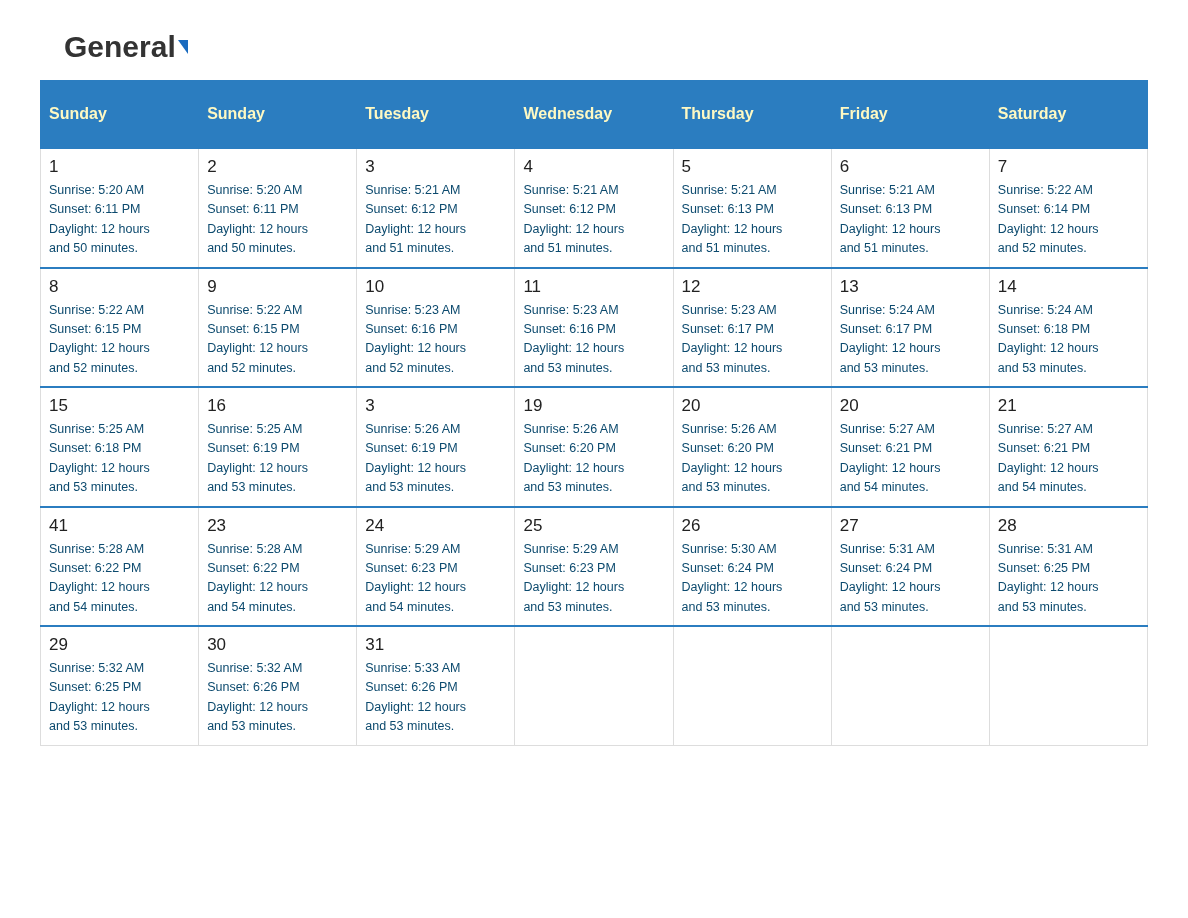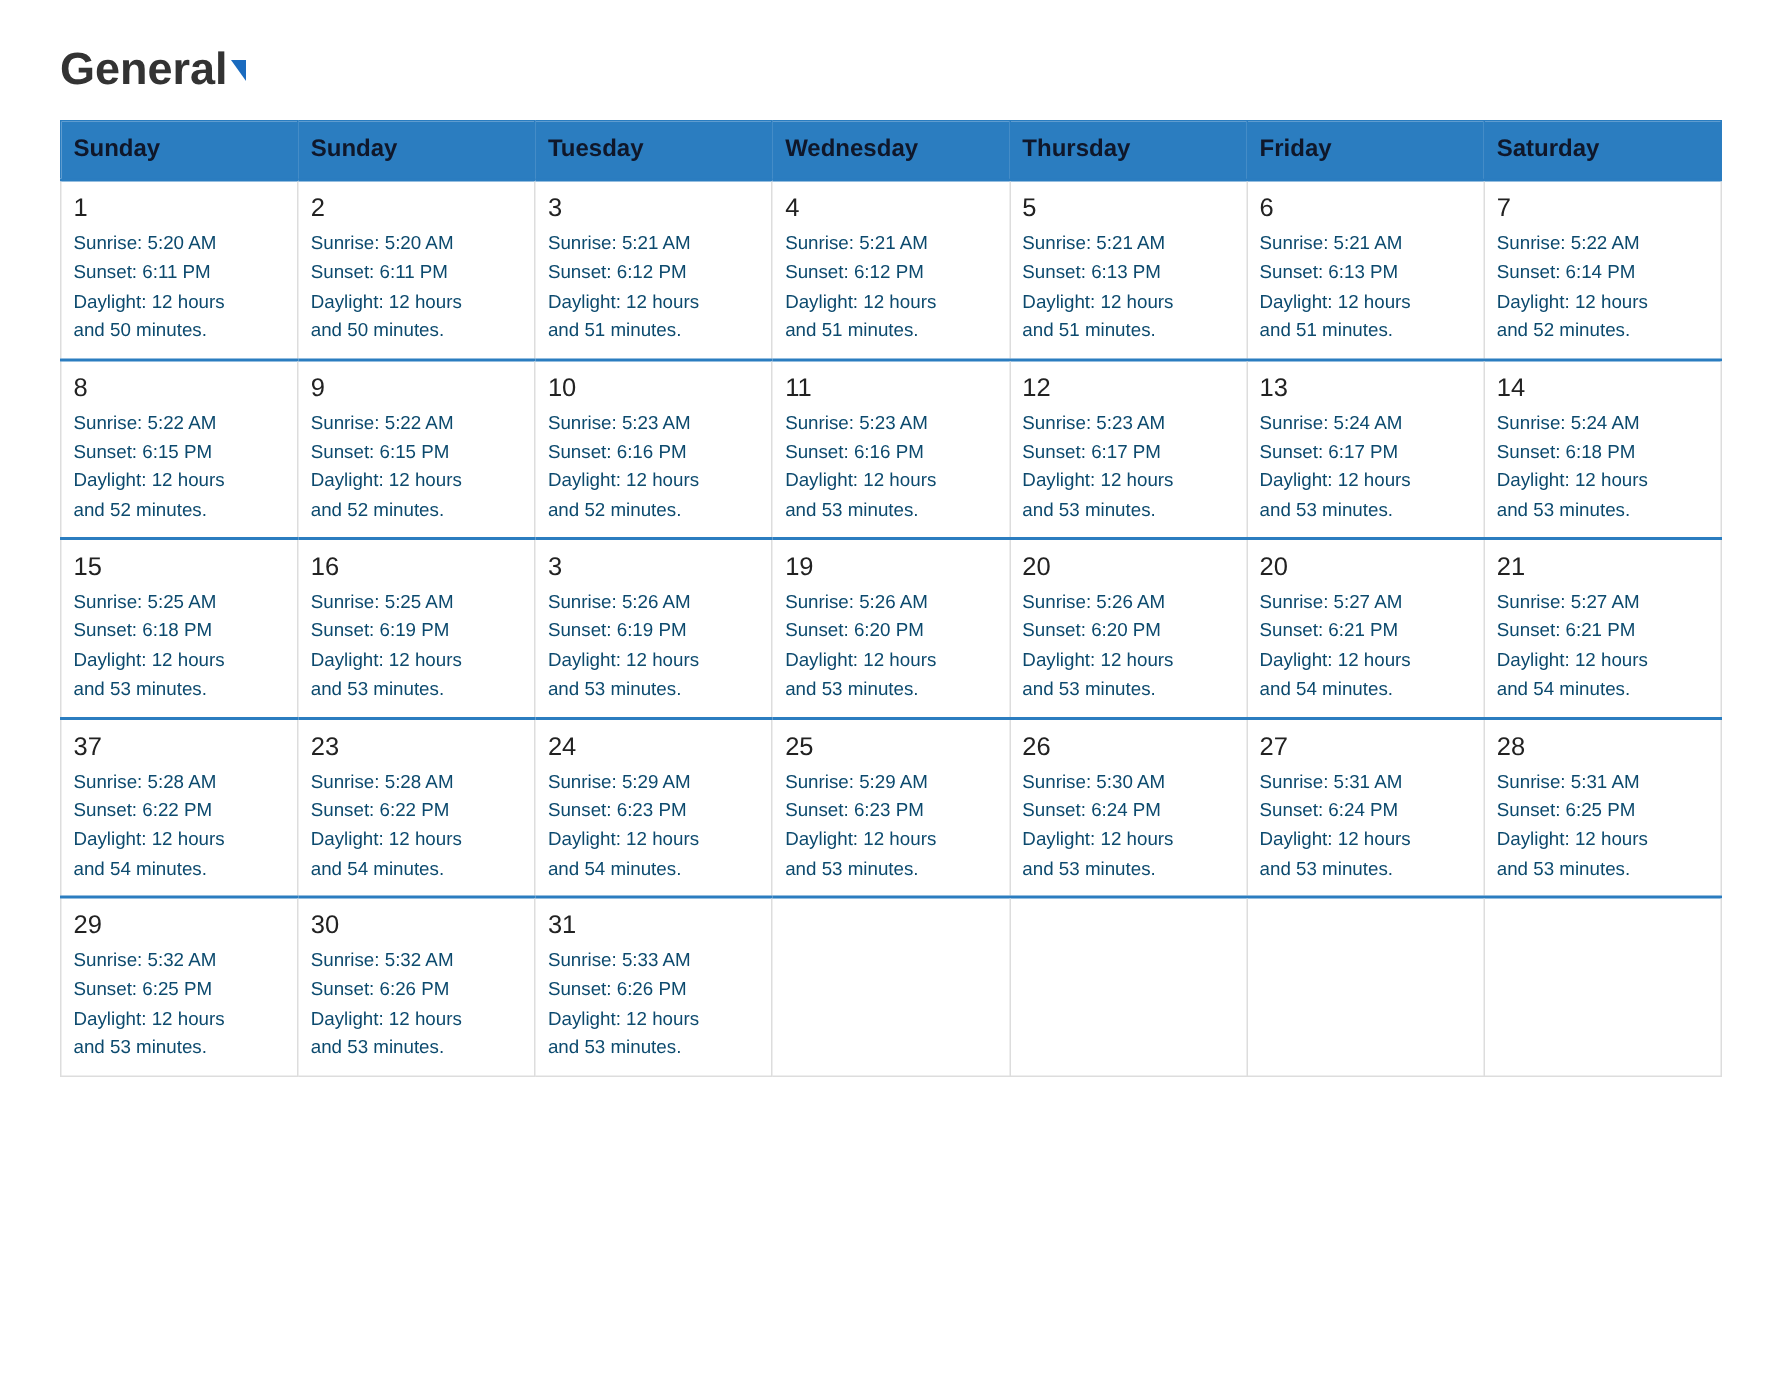--- a/index.html
+++ b/index.html
@@ -8,20 +8,21 @@
       background: #fff;
       padding: 30px 40px;
       width: 1188px;
       min-height: 918px;
     }
     .header {
       display: flex;
       justify-content: space-between;
       align-items: flex-start;
       margin-bottom: 20px;
+      margin-left: 24px;
     }
     .logo {
       display: flex;
       flex-direction: column;
       align-items: flex-start;
     }
     .logo-arrow {
       display: inline-block;
       width: 0;
       height: 0;
@@ -58,22 +59,22 @@
       color: #444;
       margin-top: 6px;
     }
     .calendar-table {
       width: 100%;
       border-collapse: collapse;
       table-layout: fixed;
     }
     .calendar-table th {
       background-color: #2b7dc0;
-      color: #0f172a;
-      padding: 10px 8px;
+      color: #fef9c3;
+      padding: 24px 8px;
       font-size: 16px;
       font-weight: bold;
       text-align: left;
       border: 1px solid #2b7dc0;
     }
     .calendar-table td {
       vertical-align: top;
       padding: 8px;
       border: 1px solid #ccc;
       font-size: 13px;
@@ -217,21 +218,21 @@
           <span class="day-num">20</span>
           <div class="day-info">Sunrise: 5:27 AM<br>Sunset: 6:21 PM<br>Daylight: 12 hours<br>and 54 minutes.</div>
         </td>
         <td>
           <span class="day-num">21</span>
           <div class="day-info">Sunrise: 5:27 AM<br>Sunset: 6:21 PM<br>Daylight: 12 hours<br>and 54 minutes.</div>
         </td>
       </tr>
       <tr>
         <td>
-          <span class="day-num">37</span>
+          <span class="day-num">41</span>
           <div class="day-info">Sunrise: 5:28 AM<br>Sunset: 6:22 PM<br>Daylight: 12 hours<br>and 54 minutes.</div>
         </td>
         <td>
           <span class="day-num">23</span>
           <div class="day-info">Sunrise: 5:28 AM<br>Sunset: 6:22 PM<br>Daylight: 12 hours<br>and 54 minutes.</div>
         </td>
         <td>
           <span class="day-num">24</span>
           <div class="day-info">Sunrise: 5:29 AM<br>Sunset: 6:23 PM<br>Daylight: 12 hours<br>and 54 minutes.</div>
         </td>

